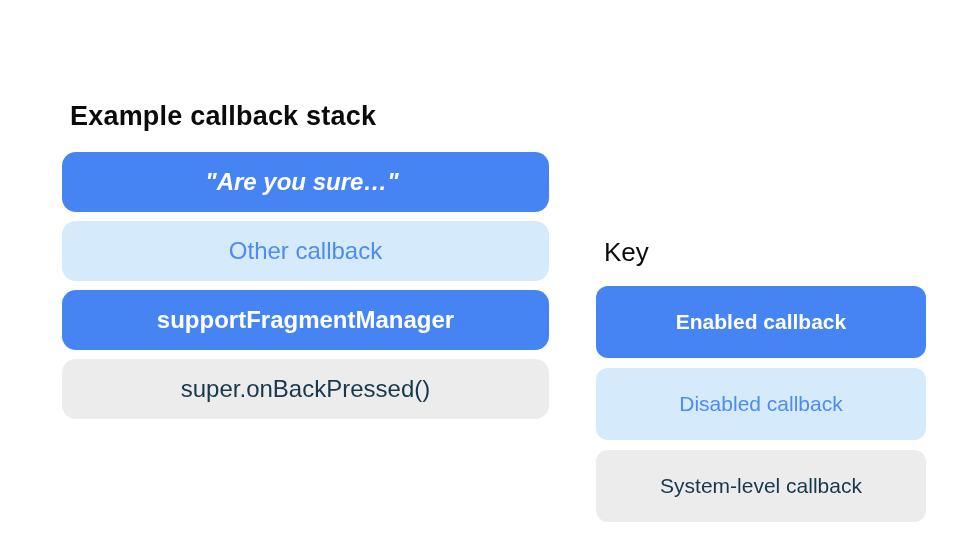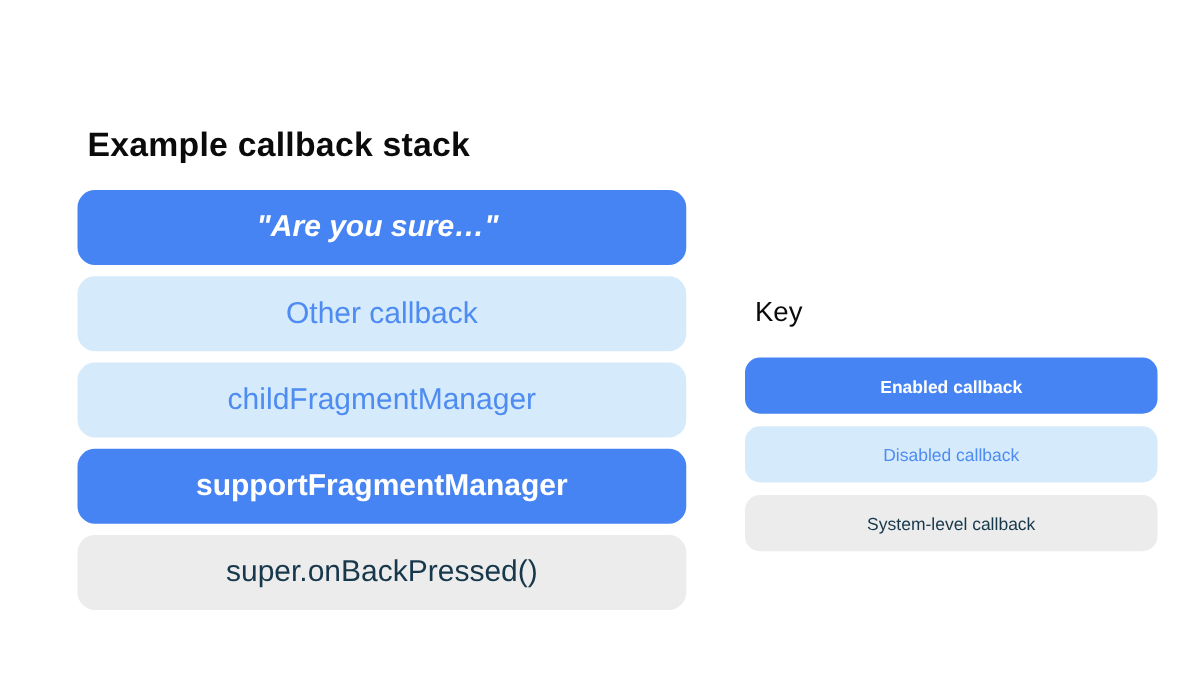--- a/index.html
+++ b/index.html
@@ -20,40 +20,39 @@
     height:60px;border-radius:14px;
     display:flex;align-items:center;justify-content:center;
     font-size:24px;
   }
   .box.enabled{background:#4684F3;color:#ffffff;font-weight:bold;}
   .box.disabled{background:#D5EAFB;color:#4E8CF2;font-weight:normal;}
   .box.system{background:#ECECEC;color:#17374B;font-weight:normal;border-radius:14px;}
   .quoted{font-style:italic;margin-right:7px;}
   .key-title{
     position:absolute;left:604px;top:237px;
-    font-size:22px;font-weight:500;color:#0b0b0b;
+    font-size:26px;font-weight:500;color:#0b0b0b;
   }
   .key{
     position:absolute;left:596px;top:286px;width:330px;
     display:flex;flex-direction:column;gap:10px;
   }
-  .key .box{height:45px;border-radius:12px;font-size:14px;}
+  .key .box{height:72px;border-radius:12px;font-size:21px;}
   .key .box.disabled,.key .box.system{font-weight:normal;}
 </style>
 </head>
 <body>
 
 <div class="page-title">Example callback stack</div>
 
 <div class="stack">
   <div class="box enabled">
     <span class="quoted">"Are you sure…"</span>
   </div>
   <div class="box disabled">Other callback</div>
-  <div class="box disabled">childFragmentManager</div>
   <div class="box enabled">supportFragmentManager</div>
   <div class="box system">super.onBackPressed()</div>
 </div>
 
 <div class="key-title">Key</div>
 
 <div class="key">
   <div class="box enabled">Enabled callback</div>
   <div class="box disabled">Disabled callback</div>
   <div class="box system">System-level callback</div>

